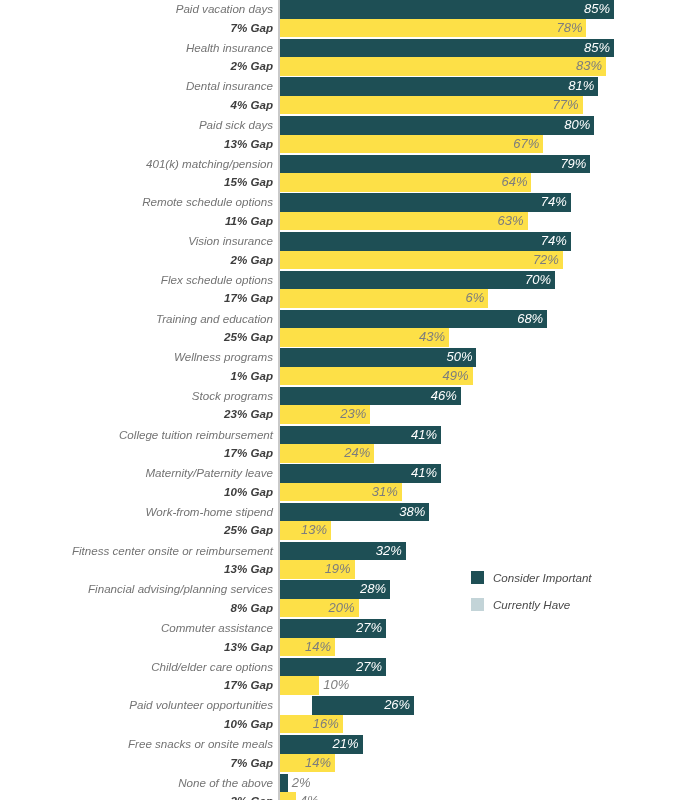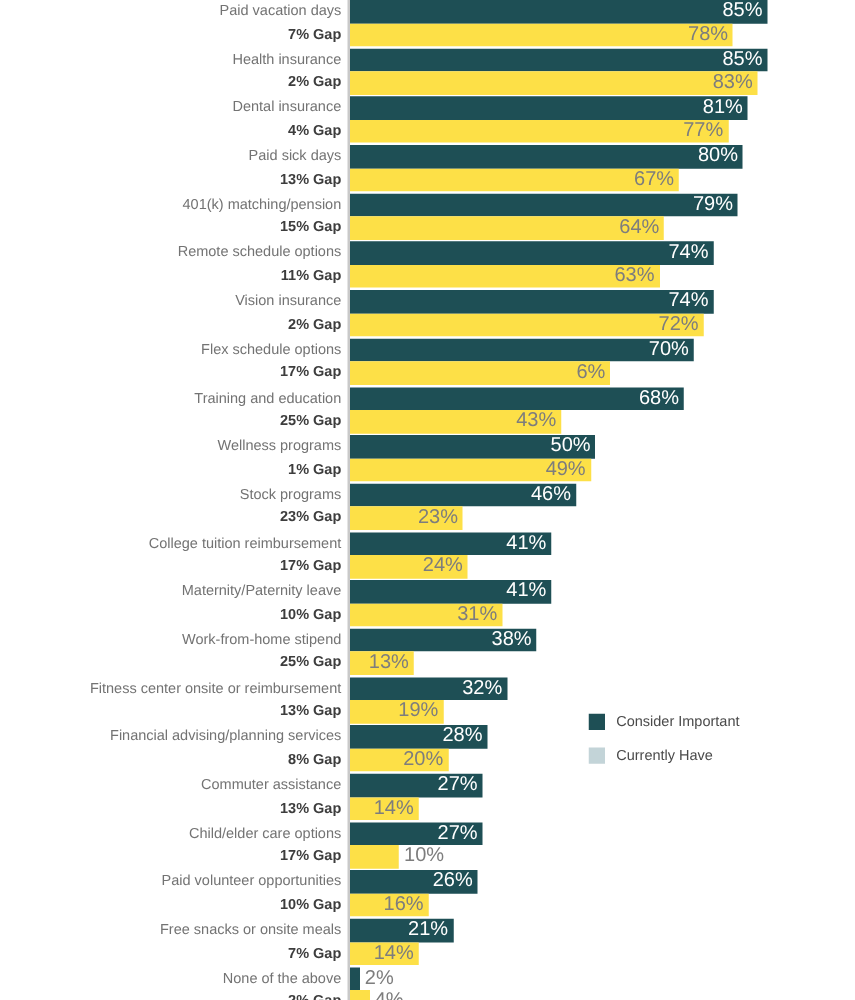--- a/index.html
+++ b/index.html
@@ -12,20 +12,21 @@
     height: 800px;
     font-family: "Liberation Sans", sans-serif;
     overflow: hidden;
     position: relative;
   }
   #chart-root {
     position: relative;
     width: 684px;
     height: 800px;
     box-sizing: border-box;
+    font-style: italic;
   }
   
   .axis-line {
     position: absolute;
     left: 278px;
     top: 0px;
     width: 1.5px;
     height: 800px;
     background: #c9c9c9;
   }
@@ -83,21 +84,21 @@
   }
   .bar-have {
     background: #fde047;
   }
   .bar-val {
     position: absolute;
     right: 4px;
     top: 0;
     height: 18.5px;
     line-height: 18.5px;
-    font-size: 16px;
+    font-size: 13px;
     white-space: nowrap;
   }
   .bar-important .bar-val {
     color: #ffffff;
   }
   .bar-have .bar-val {
     color: #7d7d7d;
   }
   
   .bar-val.outside {
@@ -394,21 +395,21 @@
             <span class="bar-val outside">10%</span>
           </div>
         </div>
       </div>
       <div class="row-group">
         <div class="labels">
           <span class="cat-label">Paid volunteer opportunities</span>
           <span class="gap-label">10% Gap</span>
         </div>
         <div class="bars">
-          <div class="bar bar-important" style="width: 102.165px;">
+          <div class="bar bar-important" style="width: 102.165px; margin-left: 32px;">
             <span class="bar-val">26%</span>
           </div>
           <div class="bar bar-have" style="width: 62.8706px;">
             <span class="bar-val">16%</span>
           </div>
         </div>
       </div>
       <div class="row-group">
         <div class="labels">
           <span class="cat-label">Free snacks or onsite meals</span>

